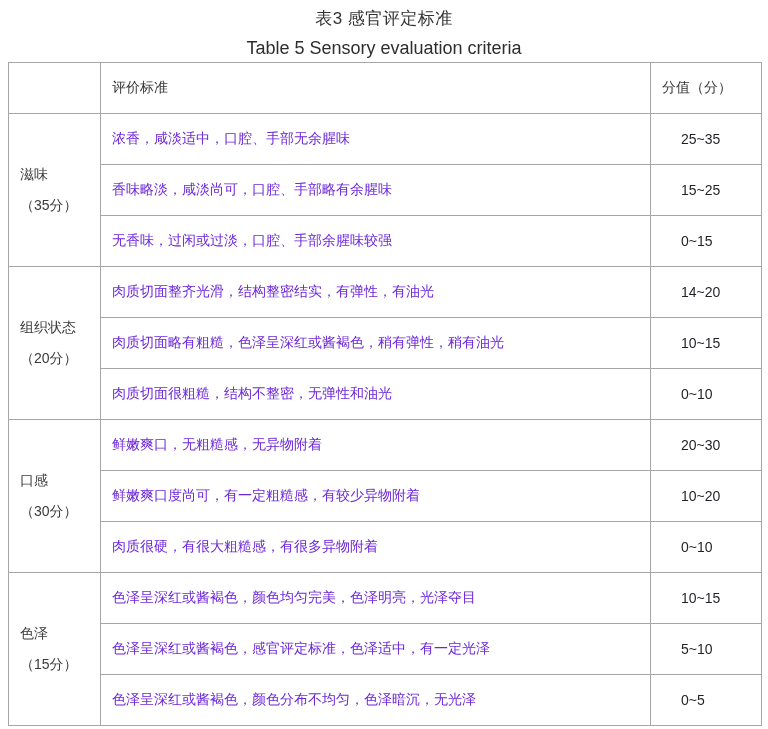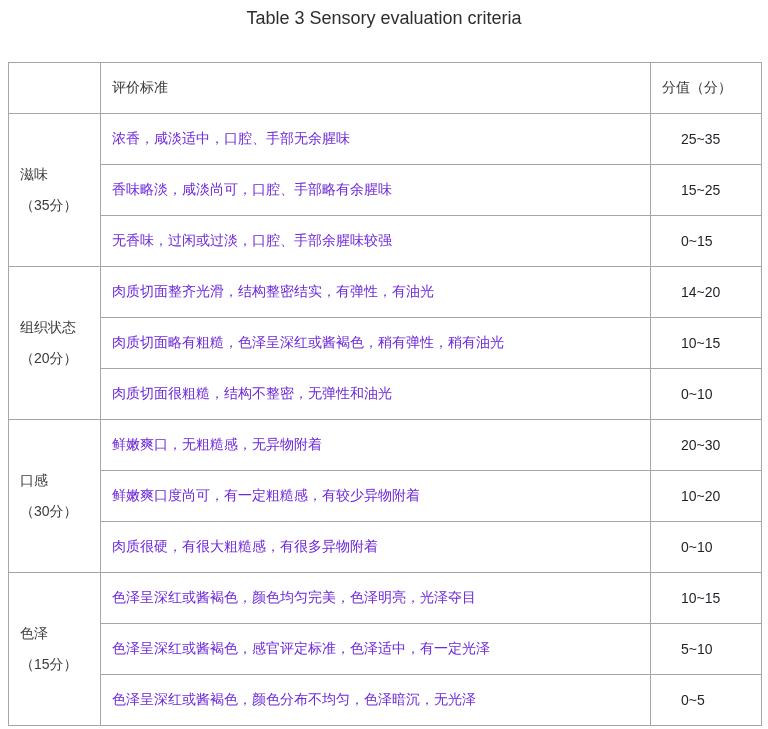--- a/index.html
+++ b/index.html
@@ -28,21 +28,22 @@
   .criteria td.cat{
     white-space:pre-line;line-height:31px;color:#3a3a3a;
   }
   .criteria td.score{color:#1f2126;padding-left:30px;}
   .criteria th{color:#363636;}
 </style>
 </head>
 <body>
 
 <div class="caption">
-  <div class="caption-en">Table 3 Sensory evaluation criteria</div>
+  <div class="caption-zh">表3 感官评定标准</div>
+  <div class="caption-en">Table 5 Sensory evaluation criteria</div>
 </div>
 
 <table class="criteria">
   <colgroup>
     <col class="col-cat">
       <col class="col-crit">
       <col class="col-score">
   </colgroup>
   <tbody>
       <tr>

